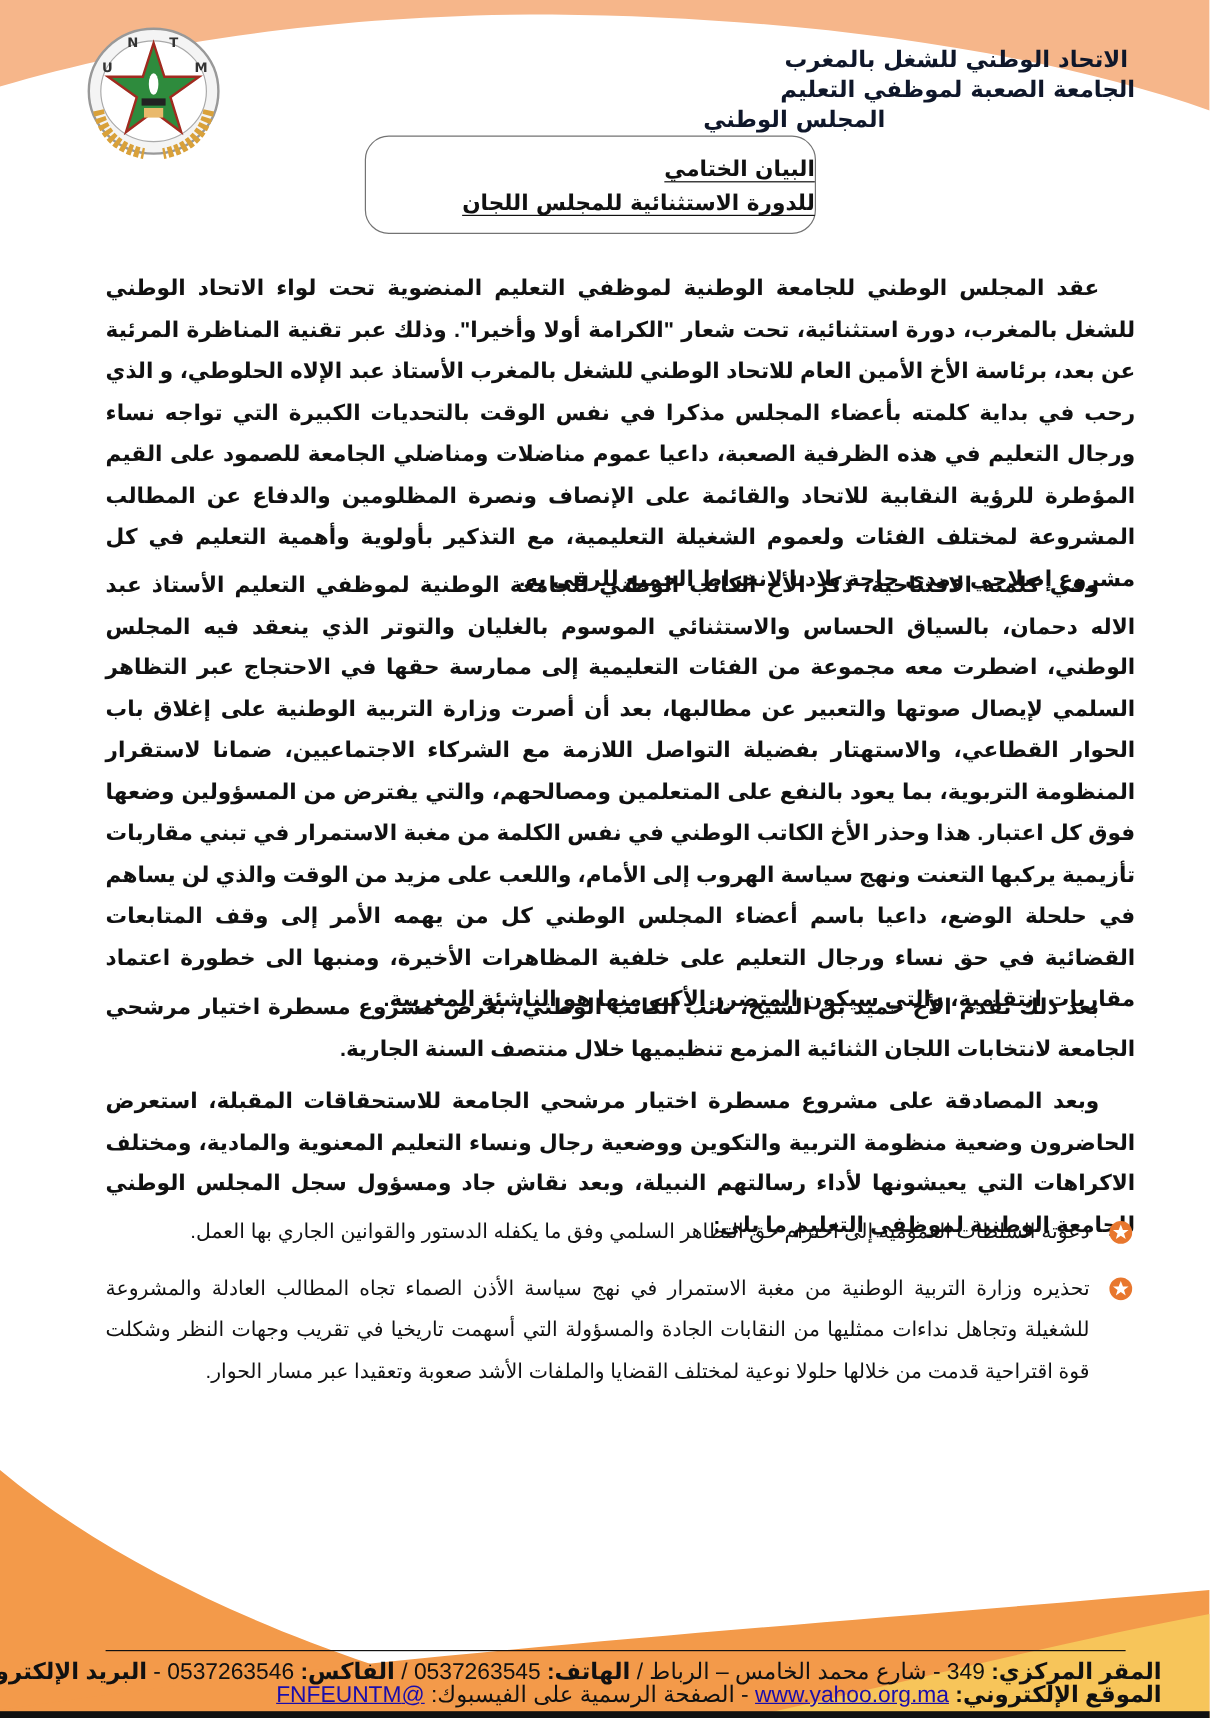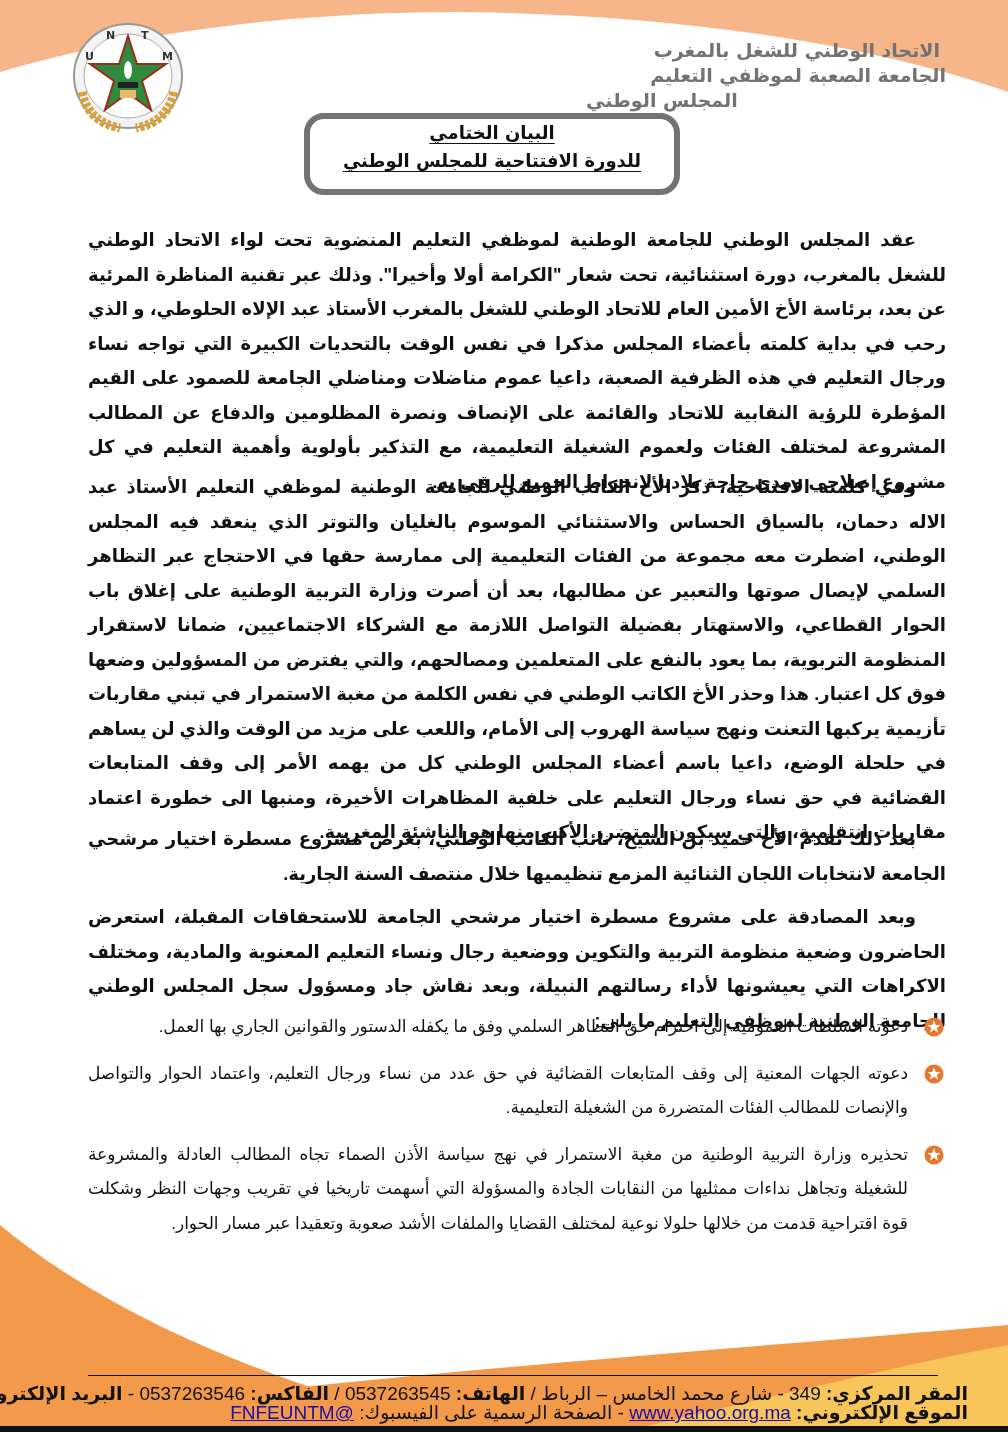--- a/index.html
+++ b/index.html
@@ -11,33 +11,33 @@
   }
   .deco { position:absolute; left:0; top:0; width:1008px; height:1432px; z-index:0; }
   .page { position:absolute; left:0; top:0; width:1008px; height:1432px; z-index:1; }
 
   .logo { position:absolute; left:68px; top:22px; width:120px; height:112px; }
 
   .org-header {
     position:absolute; right:62px; top:38px; width:420px;
     direction:rtl; text-align:center;
     font-family:"DejaVu Sans", sans-serif; font-weight:bold; font-size:19px; line-height:25px;
-    color:#737373;
+    color:#0f172a;
   }
   .org-header div { white-space:nowrap; }
   .org-header .l1, .org-header .l2 { text-align:right; padding-right:0; }
   .org-header .l1 { margin-right:6px; }
   .org-header .l3 { text-align:left; margin-left:60px; }
 
   .title-box {
     position:absolute; left:304px; top:113px; width:376px; height:82px;
-    border:6px solid #737373; border-radius:20px; box-sizing:border-box;
-    direction:rtl; text-align:center;
+    border:1px solid #737373; border-radius:20px; box-sizing:border-box;
+    direction:rtl; 
     font-family:"DejaVu Sans", sans-serif; font-weight:bold; font-size:18px; line-height:28px;
-    padding-top:0;
+    padding-top:14px;
   }
   .title-box span { text-decoration:underline; text-underline-offset:4px; display:block; }
 
   .body-text {
     position:absolute; left:88px; width:858px; direction:rtl;
     font-size:18px; line-height:34.5px; text-align:justify; text-align-last:right;font-weight:bold;
   }
   .para { margin:0; text-indent:30px; text-align:justify; }
   .p1 { top:223px; }
   .p2 { top:470px; }
@@ -97,21 +97,21 @@
   </svg>
 
   <div class="org-header">
     <div class="l1">الاتحاد الوطني للشغل بالمغرب</div>
     <div class="l2">الجامعة الصعبة لموظفي التعليم</div>
     <div class="l3">المجلس الوطني</div>
   </div>
 
   <div class="title-box">
     <span>البيان الختامي</span>
-    <span>للدورة الافتتاحية للمجلس الوطني</span>
+    <span>للدورة الاستثنائية للمجلس اللجان</span>
   </div>
 
   <div class="body-text p1">
     <p class="para">عقد المجلس الوطني للجامعة الوطنية لموظفي التعليم المنضوية تحت لواء الاتحاد الوطني للشغل بالمغرب، دورة استثنائية، تحت شعار "الكرامة أولا وأخيرا". وذلك عبر تقنية المناظرة المرئية عن بعد، برئاسة الأخ الأمين العام للاتحاد الوطني للشغل بالمغرب الأستاذ عبد الإلاه الحلوطي، و الذي رحب في بداية كلمته بأعضاء المجلس مذكرا في نفس الوقت بالتحديات الكبيرة التي تواجه نساء ورجال التعليم في هذه الظرفية الصعبة، داعيا عموم مناضلات ومناضلي الجامعة للصمود على القيم المؤطرة للرؤية النقابية للاتحاد والقائمة على الإنصاف ونصرة المظلومين والدفاع عن المطالب المشروعة لمختلف الفئات ولعموم الشغيلة التعليمية، مع التذكير بأولوية وأهمية التعليم في كل مشروع إصلاحي ومدى حاجة بلادنا لانخراط الجميع للرقي به.</p>
   </div>
   <div class="body-text p2">
     <p class="para">وفي كلمته الافتتاحية، ذكر الأخ الكاتب الوطني للجامعة الوطنية لموظفي التعليم الأستاذ عبد الاله دحمان، بالسياق الحساس والاستثنائي الموسوم بالغليان والتوتر الذي ينعقد فيه المجلس الوطني، اضطرت معه مجموعة من الفئات التعليمية إلى ممارسة حقها في الاحتجاج عبر التظاهر السلمي لإيصال صوتها والتعبير عن مطالبها، بعد أن أصرت وزارة التربية الوطنية على إغلاق باب الحوار القطاعي، والاستهتار بفضيلة التواصل اللازمة مع الشركاء الاجتماعيين، ضمانا لاستقرار المنظومة التربوية، بما يعود بالنفع على المتعلمين ومصالحهم، والتي يفترض من المسؤولين وضعها فوق كل اعتبار. هذا وحذر الأخ الكاتب الوطني في نفس الكلمة من مغبة الاستمرار في تبني مقاربات تأزيمية يركبها التعنت ونهج سياسة الهروب إلى الأمام، واللعب على مزيد من الوقت والذي لن يساهم في حلحلة الوضع، داعيا باسم أعضاء المجلس الوطني كل من يهمه الأمر إلى وقف المتابعات القضائية في حق نساء ورجال التعليم على خلفية المظاهرات الأخيرة، ومنبها الى خطورة اعتماد مقاربات انتقامية، والتي سيكون المتضرر الأكبر منها هو الناشئة المغربية.</p>
   </div>
   <div class="body-text p3">
     <p class="para">بعد ذلك تقدم الأخ حميد بن الشيخ، نائب الكاتب الوطني، بعرض مشروع مسطرة اختيار مرشحي الجامعة لانتخابات اللجان الثنائية المزمع تنظيميها خلال منتصف السنة الجارية.</p>
@@ -120,27 +120,20 @@
     <p class="para">وبعد المصادقة على مشروع مسطرة اختيار مرشحي الجامعة للاستحقاقات المقبلة، استعرض الحاضرون وضعية منظومة التربية والتكوين ووضعية رجال ونساء التعليم المعنوية والمادية، ومختلف الاكراهات التي يعيشونها لأداء رسالتهم النبيلة، وبعد نقاش جاد ومسؤول سجل المجلس الوطني للجامعة الوطنية لموظفي التعليم ما يلي:</p>
   </div>
 
   <div class="bullets">
     <div class="bullet">
       <svg class="star" viewBox="0 0 20 20">
           <circle cx="10" cy="10" r="9.5" fill="#e8772e"></circle>
           <polygon points="10,3.5 11.8,8 16.5,8 12.7,10.9 14.1,15.5 10,12.7 5.9,15.5 7.3,10.9 3.5,8 8.2,8" fill="#fff"></polygon>
         </svg>
       <span>دعوته السلطات العمومية إلى احترام حق التظاهر السلمي وفق ما يكفله الدستور والقوانين الجاري بها العمل.</span>
-    </div>
-    <div class="bullet">
-      <svg class="star" viewBox="0 0 20 20">
-          <circle cx="10" cy="10" r="9.5" fill="#e8772e"></circle>
-          <polygon points="10,3.5 11.8,8 16.5,8 12.7,10.9 14.1,15.5 10,12.7 5.9,15.5 7.3,10.9 3.5,8 8.2,8" fill="#fff"></polygon>
-        </svg>
-      <span>دعوته الجهات المعنية إلى وقف المتابعات القضائية في حق عدد من نساء ورجال التعليم، واعتماد الحوار والتواصل والإنصات للمطالب الفئات المتضررة من الشغيلة التعليمية.</span>
     </div>
     <div class="bullet">
       <svg class="star" viewBox="0 0 20 20">
           <circle cx="10" cy="10" r="9.5" fill="#e8772e"></circle>
           <polygon points="10,3.5 11.8,8 16.5,8 12.7,10.9 14.1,15.5 10,12.7 5.9,15.5 7.3,10.9 3.5,8 8.2,8" fill="#fff"></polygon>
         </svg>
       <span>تحذيره وزارة التربية الوطنية من مغبة الاستمرار في نهج سياسة الأذن الصماء تجاه المطالب العادلة والمشروعة للشغيلة وتجاهل نداءات ممثليها من النقابات الجادة والمسؤولة التي أسهمت تاريخيا في تقريب وجهات النظر وشكلت قوة اقتراحية قدمت من خلالها حلولا نوعية لمختلف القضايا والملفات الأشد صعوبة وتعقيدا عبر مسار الحوار.</span>
     </div>
   </div>
 

